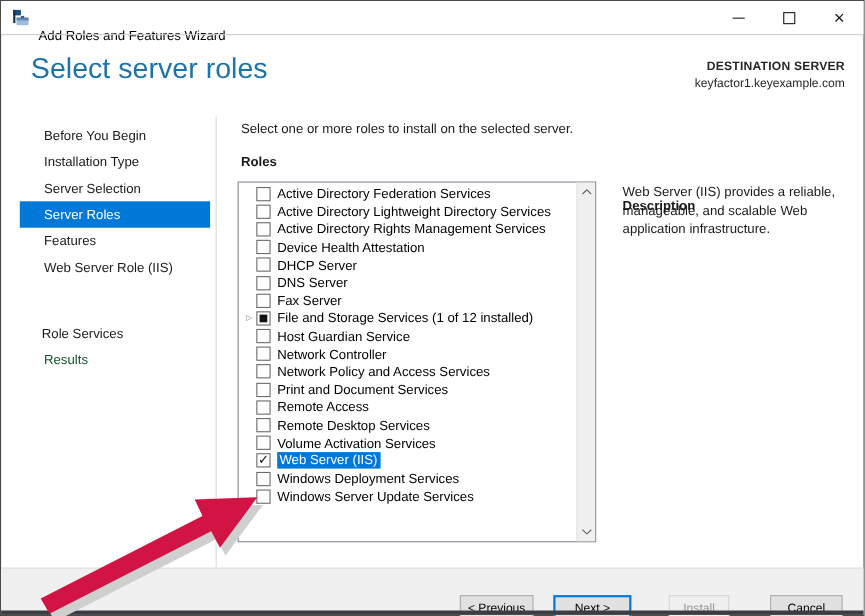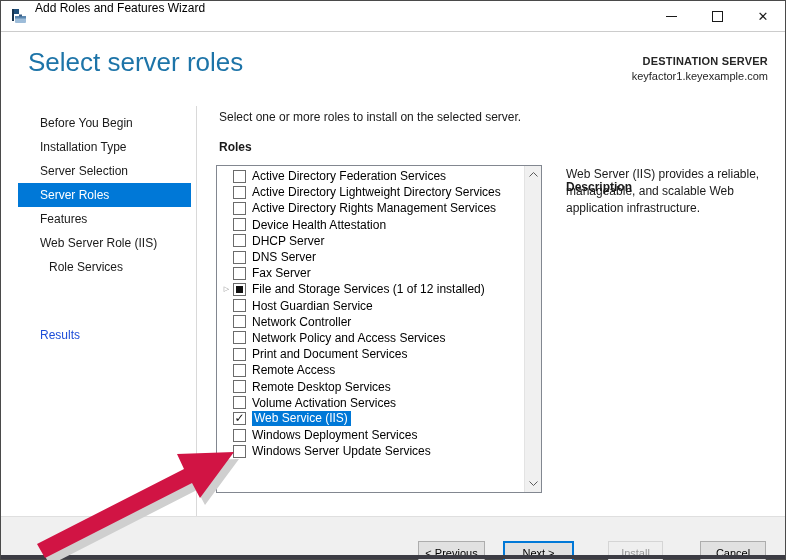--- a/index.html
+++ b/index.html
@@ -4,39 +4,39 @@
 <style>
   html,body{margin:0;padding:0;width:786px;height:560px;overflow:hidden;
     font-family:"Liberation Sans","DejaVu Sans",sans-serif;font-size:12px;color:#1a1a1a;}
   .window{position:absolute;inset:0;background:#fff;border:1px solid #4a4a4a;box-sizing:border-box;}
   .bottom-edge{position:absolute;left:0;right:0;bottom:0;height:4px;background:#3c3c44;}
 
   
   .titlebar{position:absolute;left:0;top:0;right:0;height:30px;background:#fff;}
   .titlebar-sep{position:absolute;left:0;top:30px;right:0;height:1px;background:#cccccc;}
   .app-icon{position:absolute;left:10px;top:7px;width:16px;height:16px;}
-  .title-text{position:absolute;left:34px;top:0;font-size:12px;color:#000;}
+  .title-text{position:absolute;left:34px;top:24px;font-size:12px;color:#000;}
   .winbtn{position:absolute;top:0;width:46px;height:30px;display:flex;align-items:center;justify-content:center;}
   .winbtn.min{left:647px;} .winbtn.max{left:693px;} .winbtn.close{left:739px;}
   .glyph-min{width:11px;height:1px;background:#1a1a1a;}
   .glyph-max{width:9px;height:9px;border:1px solid #1a1a1a;}
   .glyph-close{font-size:13px;color:#1a1a1a;line-height:1;}
 
   
   .page-title{position:absolute;left:27px;top:46px;font-size:26px;font-weight:300;color:var(--header-color,#1d74a8);}
   .dest{position:absolute;right:17px;top:54px;text-align:right;}
   .dest-label{font-size:11px;font-weight:bold;color:#262626;letter-spacing:.2px;}
   .dest-server{font-size:11px;color:#262626;margin-top:3px;}
 
   
   .nav{position:absolute;left:0;top:110px;width:195px;}
   .nav-item{height:24px;line-height:24px;padding-left:39px;color:#1a1a1a;cursor:default;white-space:nowrap;}
   .nav-item.selected{background:var(--accent,#0078d7);color:#fff;margin-left:17px;margin-right:5px;padding-left:22px;}
-  .nav-item.indent{padding-left:48px;}
-  .nav-item.disabled{color:#1d4ed8;margin-top:44px;}
+  .nav-item.indent{padding-left:37px;margin-top:36px;}
+  .nav-item.disabled{color:#14532d;}
   .v-divider{position:absolute;left:195px;top:105px;height:410px;width:1px;background:#d9d9d9;}
 
   
   .instruction{position:absolute;left:218px;top:109px;color:#1a1a1a;}
   .roles-label{position:absolute;left:218px;top:139px;font-weight:bold;color:#1a1a1a;}
   .listbox{position:absolute;left:215px;top:164px;width:326px;height:328px;border:1px solid #828790;box-sizing:border-box;background:#fff;}
   .rows{position:absolute;left:0;top:0;bottom:0;right:17px;padding-top:2px;overflow:hidden;}
   .role-row{height:16.2px;display:flex;align-items:center;padding-left:3px;white-space:nowrap;}
   .expander{width:13px;font-size:7px;color:#8a8a8a;text-align:center;flex:none;}
   .cbx{width:13px;height:13px;border:1px solid #6b6b6b;background:#fff;box-sizing:border-box;flex:none;
@@ -193,21 +193,21 @@
         <div class="role-row">
           <span class="expander"></span>
           <span class="cbx"></span>
           <span class="role-label">Volume Activation Services</span>
         </div>
         <div class="role-row">
           <span class="expander"></span>
           <span class="cbx">
             <span class="tick">✓</span>
           </span>
-          <span class="role-label sel">Web Service (IIS)</span>
+          <span class="role-label sel">Web Server (IIS)</span>
         </div>
         <div class="role-row">
           <span class="expander"></span>
           <span class="cbx"></span>
           <span class="role-label">Windows Deployment Services</span>
         </div>
         <div class="role-row">
           <span class="expander"></span>
           <span class="cbx"></span>
           <span class="role-label">Windows Server Update Services</span>

